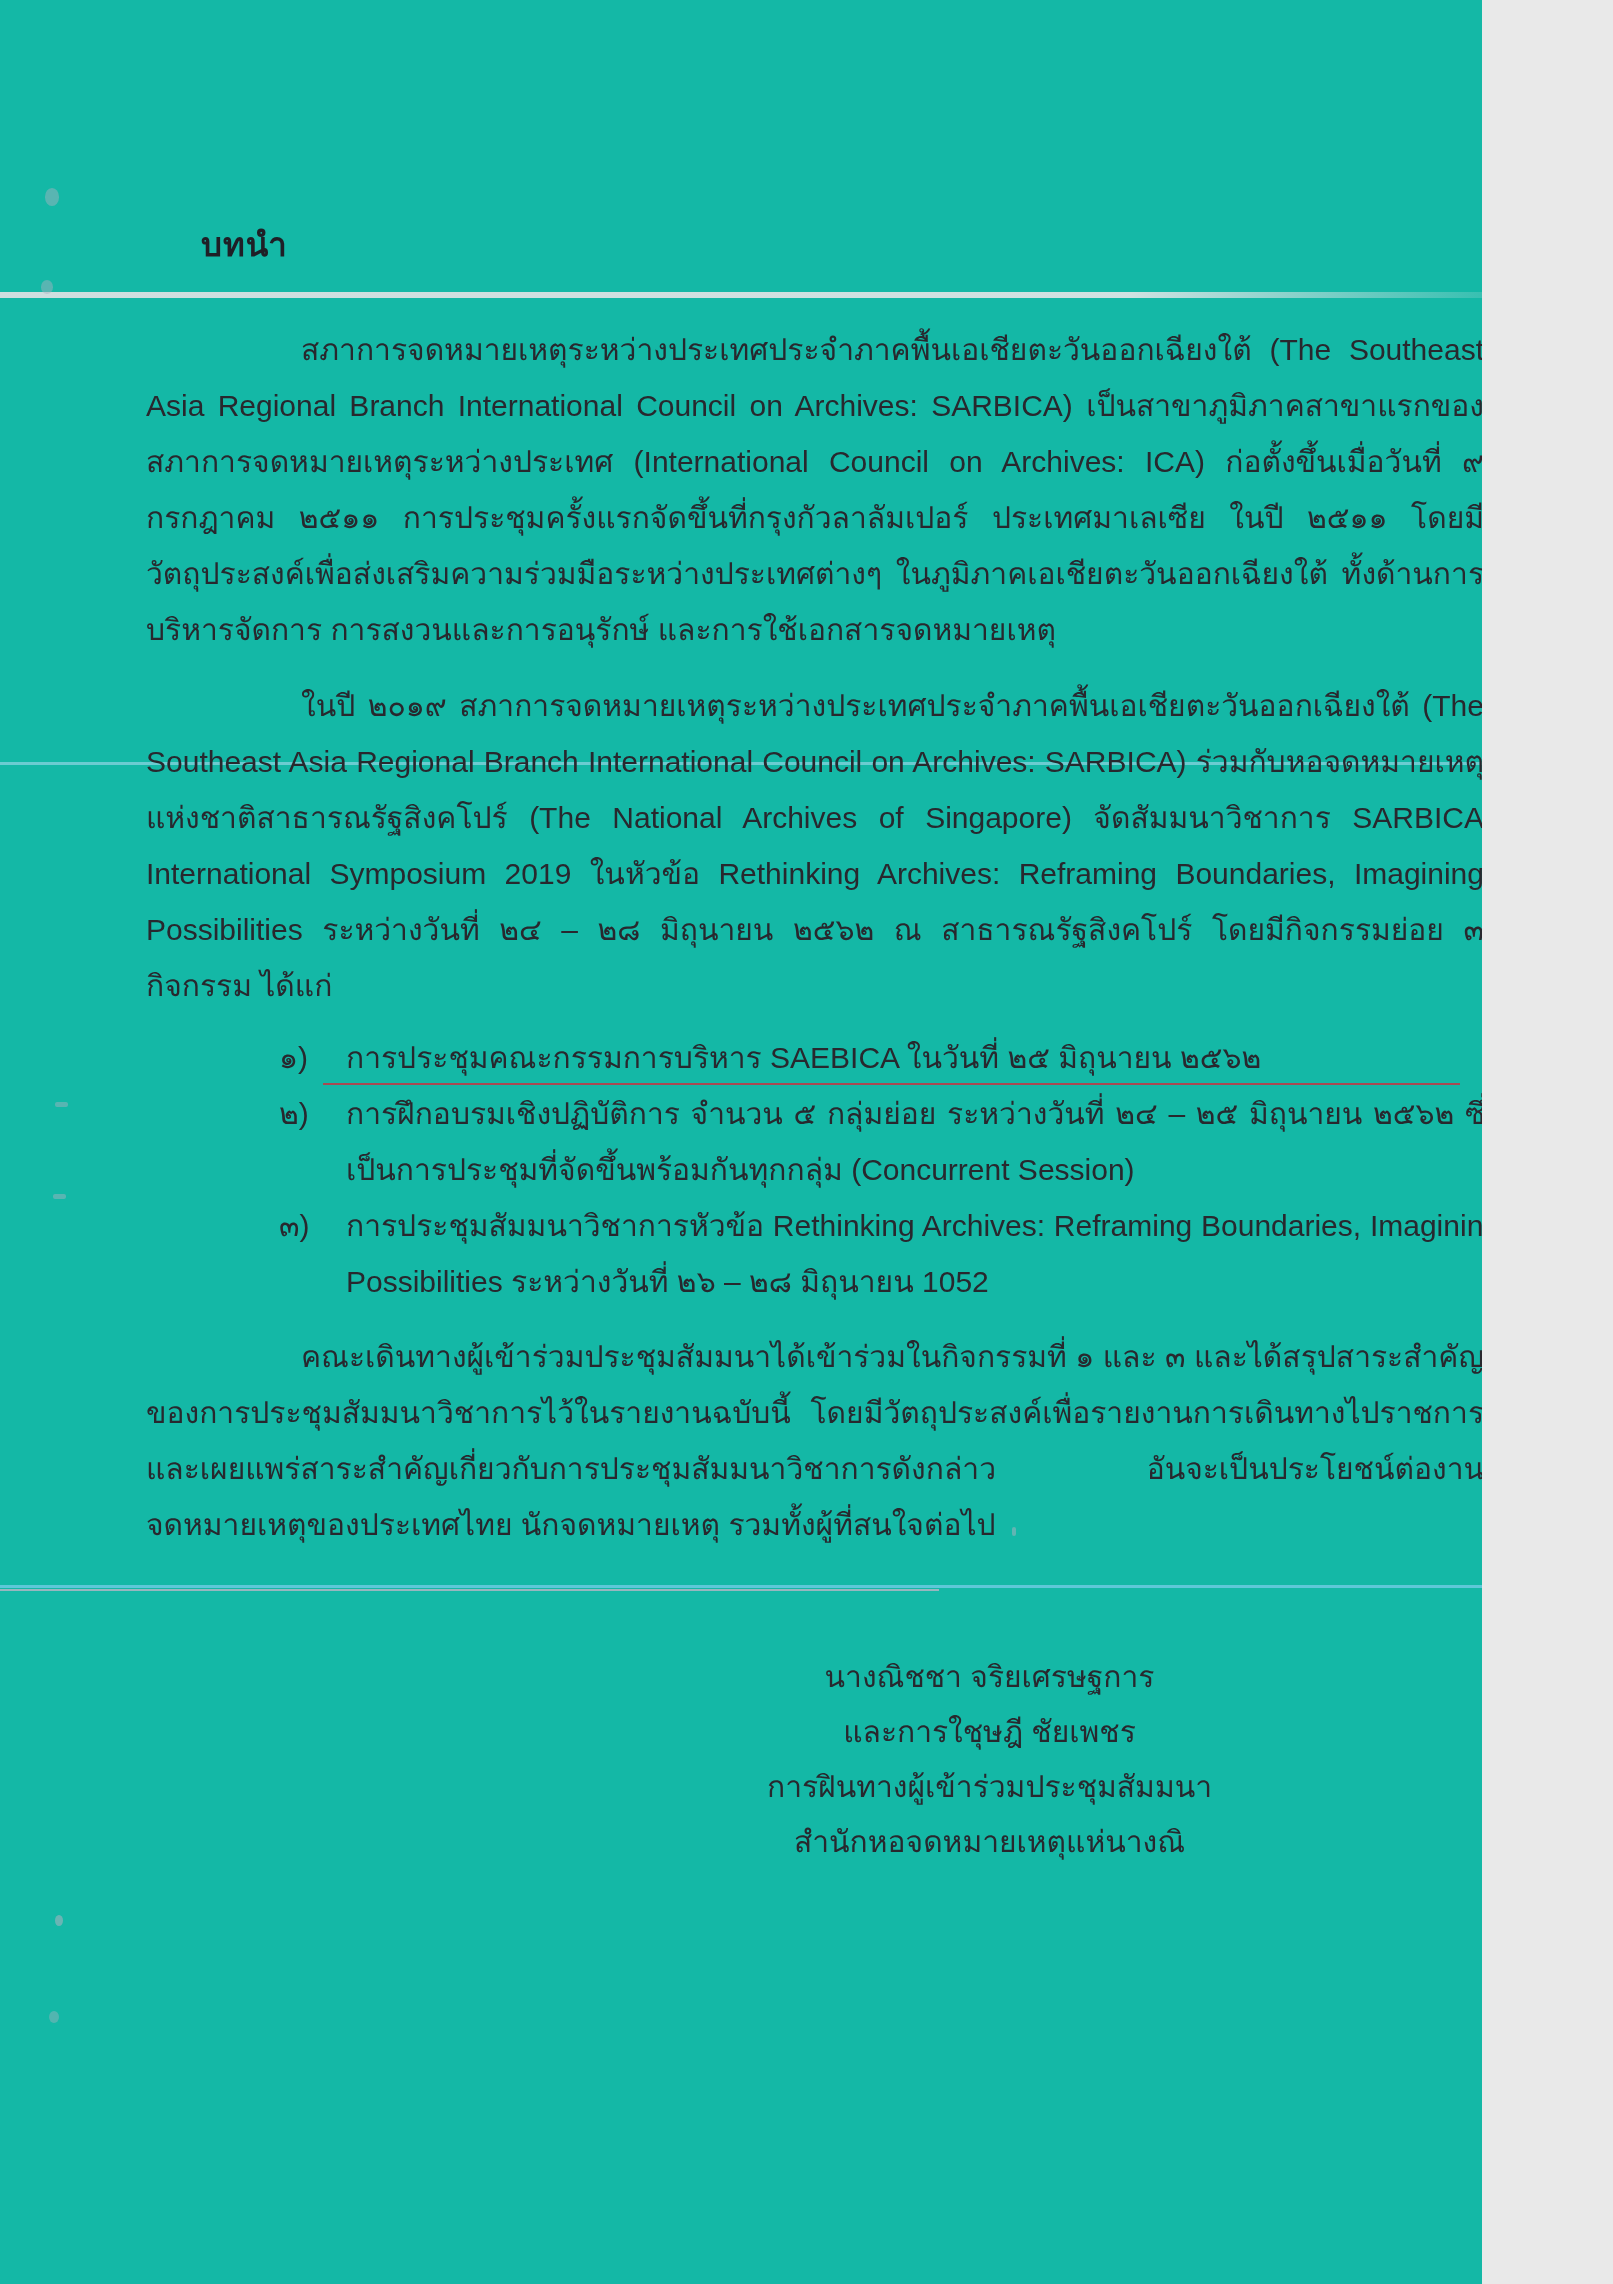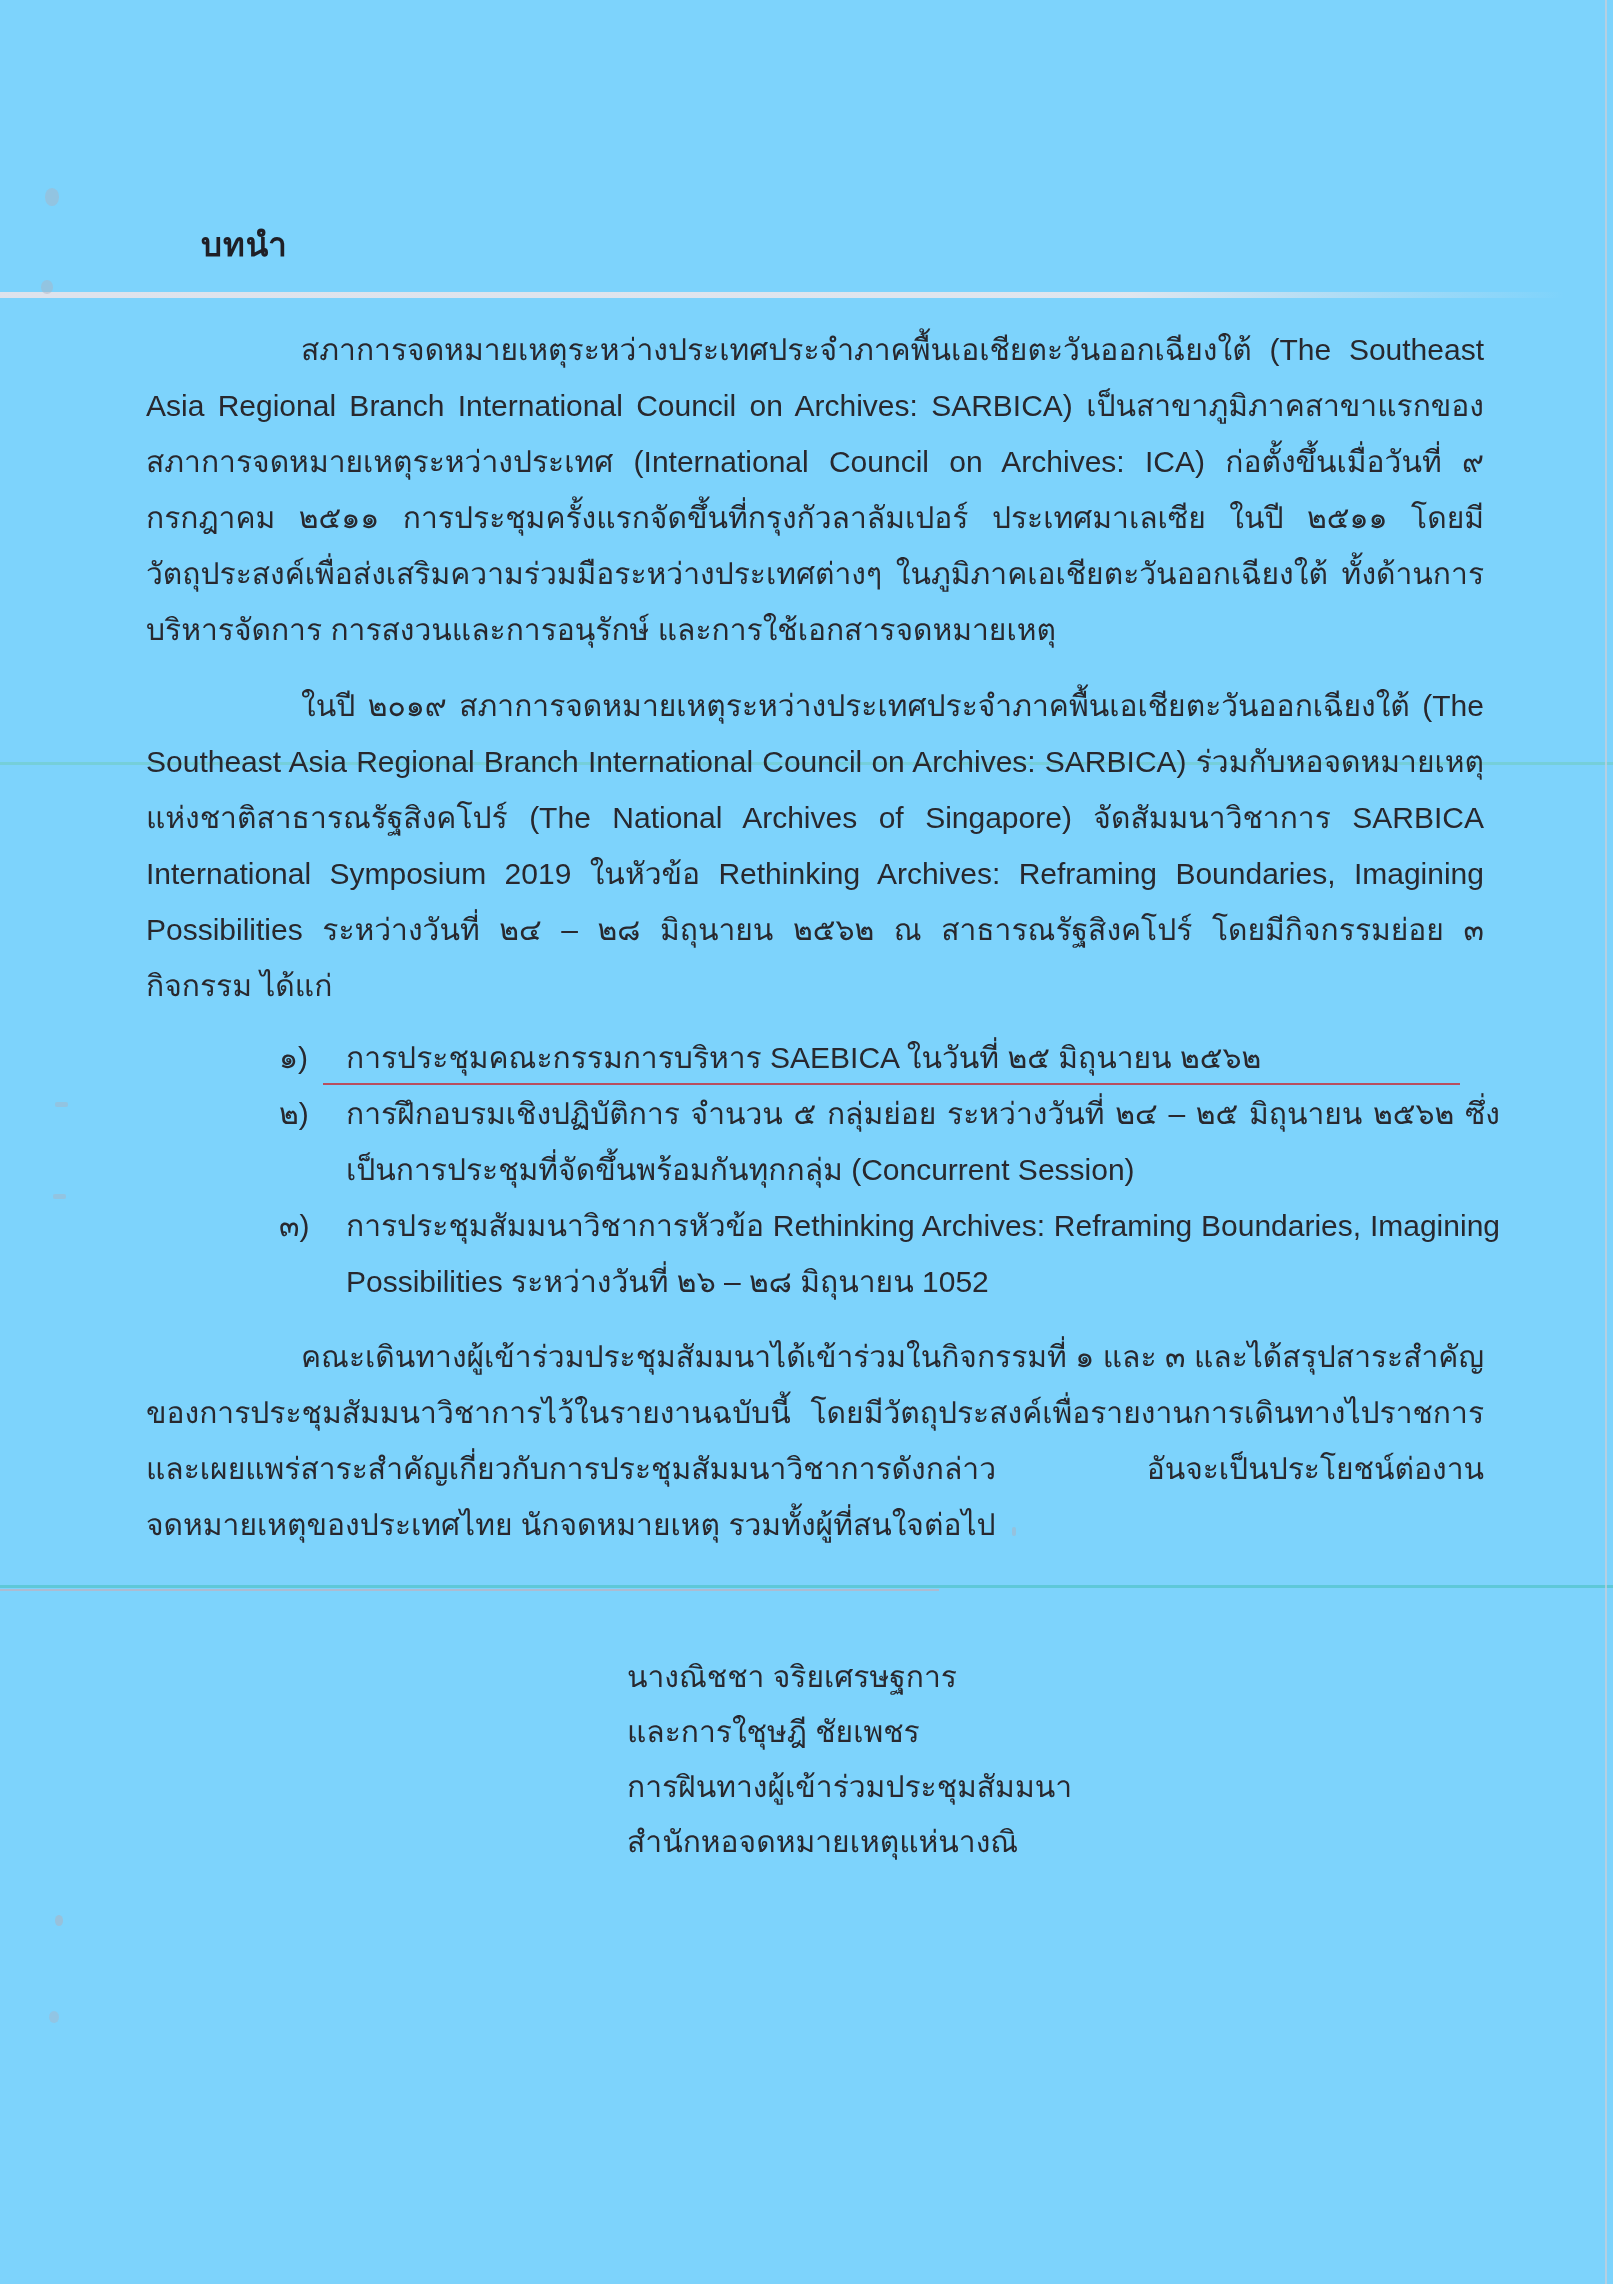--- a/index.html
+++ b/index.html
@@ -1,20 +1,20 @@
 <!DOCTYPE html>
 <html><head>
 <meta charset="utf-8">
 <style>
   html, body { margin: 0; padding: 0; background: #e9e9e9; }
   .page {
     position: relative;
-    width: 1613px;
+    width: 1482px;
     height: 2285px;
-    background: #7dd3fc;
+    background: #14b8a6;
     overflow: hidden;
     font-family: "Liberation Sans", sans-serif;
     color: #28282e;
   }
   .heading {
     position: absolute;
     left: 201px;
     top: 218px;
     font-size: 33px;
     font-weight: bold;
@@ -38,21 +38,21 @@
     padding-left: 216px;
     text-indent: 0;
     text-align: justify;
   }
   .list-num { position: absolute; left: 149px; top: 0; }
   .signature {
     position: absolute;
     left: 627px;
     top: 1649px;
     width: 725px;
-    text-align: left;
+    text-align: center;
     font-size: 30px;
     line-height: 55px;
     color: #28282e;
   }
   
   .pink-band {
     position: absolute; left: 0; top: 292px; width: 1613px; height: 5.9px;
     background: linear-gradient(to right, #efe5e9 0%, #f1e9ec 70%, rgba(241,233,236,0) 97%);
     opacity: 0.85;
   }

